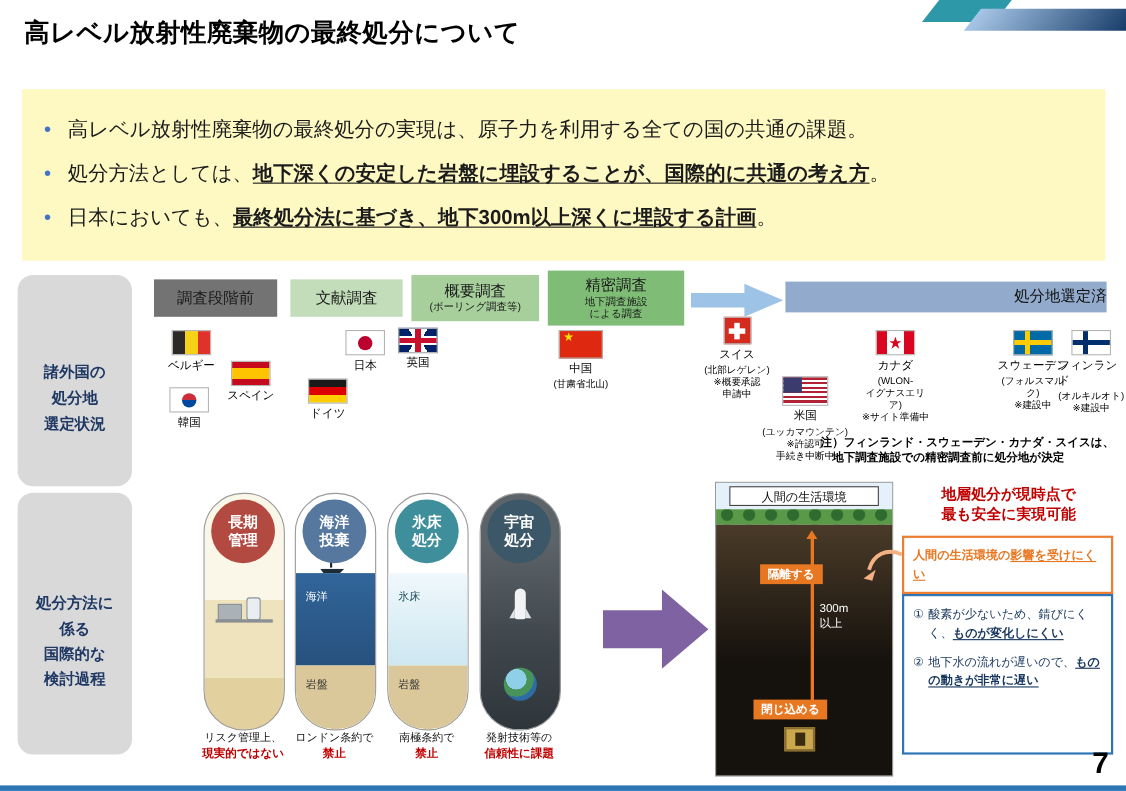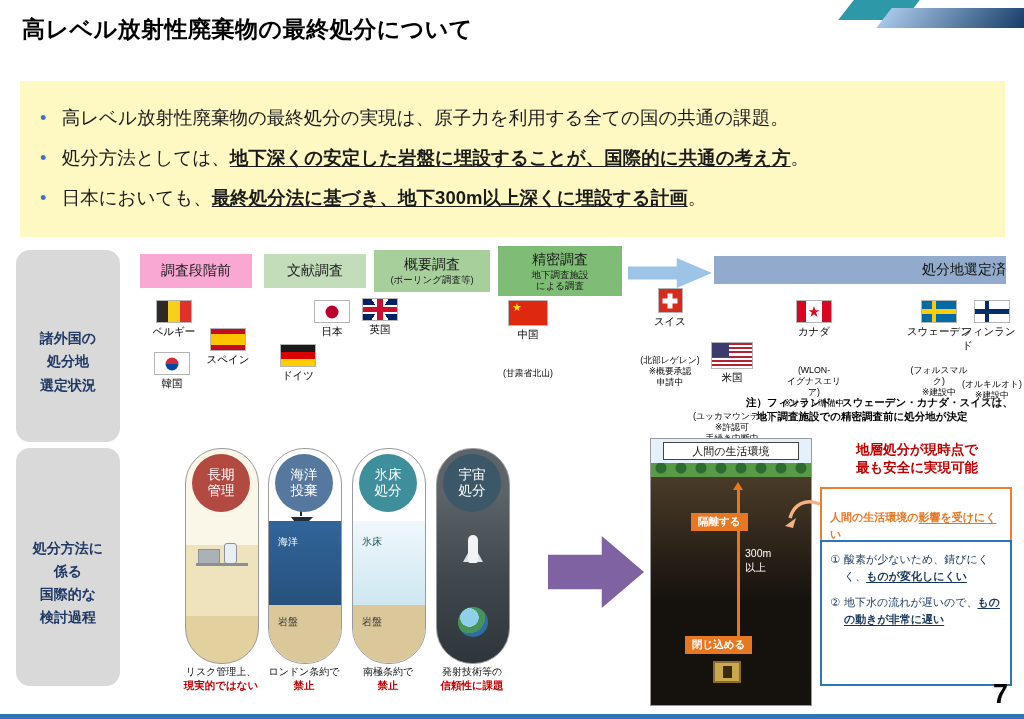--- a/index.html
+++ b/index.html
@@ -30,21 +30,21 @@
   .st-title{font-size:14px;}
   .st-sub{font-size:9.5px;line-height:1.2;text-align:center;}
   .stage-arrow{position:absolute;left:628px;top:258px;width:84px;height:30px;background:#9dc3e6;
                clip-path:polygon(0 28%,58% 28%,58% 0,100% 50%,58% 100%,58% 72%,0 72%);}
   .stage-final{position:absolute;left:714px;top:256px;width:292px;height:28px;background:#92abcc;
                display:flex;align-items:center;justify-content:flex-end;font-size:14px;color:#111;}
 
   
   .country{position:absolute;width:64px;display:flex;flex-direction:column;align-items:center;gap:2px;}
   .cname{font-size:10.5px;color:#000;}
-  .cnote{font-size:8.8px;line-height:1.25;text-align:center;color:#000;margin-top:24px;}
+  .cnote{font-size:8.8px;line-height:1.25;text-align:center;color:#000;}
   .sel-note{position:absolute;left:746px;top:396px;width:268px;font-size:10.5px;font-weight:700;
             line-height:1.3;color:#000;}
 
   
   .flag{position:relative;width:36px;height:23px;border:1px solid #b5b5b5;box-sizing:border-box;background:#fff;flex:none;overflow:hidden;}
   .flag-be{background:linear-gradient(to right,#2d2926 0 33.3%,#f7d117 33.3% 66.6%,#e0312a 66.6% 100%);}
   .flag-es{background:linear-gradient(to bottom,#c60b1e 0 25%,#ffc400 25% 75%,#c60b1e 75% 100%);}
   .flag-kr::before{content:"";position:absolute;left:50%;top:50%;width:13px;height:13px;transform:translate(-50%,-50%);
                    border-radius:50%;background:linear-gradient(to bottom,#cd2e3a 50%,#0047a0 50%);}
   .flag-jp::before{content:"";position:absolute;left:50%;top:50%;width:13px;height:13px;transform:translate(-50%,-50%);
@@ -75,21 +75,21 @@
            linear-gradient(to bottom,transparent 0 39%,#002f6c 39% 61%,transparent 61%),#fff;}
 
   
   .capsule{position:absolute;top:448px;width:72px;height:214px;border-radius:36px;border:1px solid #9a9a9a;overflow:hidden;background:#fff;}
   .cap1{left:185px;background:linear-gradient(to bottom,#fbf7e8 0 45%,#efe3bd 45% 78%,#e2d19e 78%);}
   .cap2{left:268px;}
   .cap3{left:352px;}
   .cap4{left:436px;background:linear-gradient(to bottom,#5c646a 0 20%,#40484d 60%,#2e363b);}
   .cap-circle{position:absolute;top:5px;left:6px;width:58px;height:58px;border-radius:50%;z-index:3;
               display:flex;align-items:center;justify-content:center;text-align:right;
-              color:#fff;font-weight:400;font-size:13.5px;line-height:1.18;}
+              color:#fff;font-weight:700;font-size:13.5px;line-height:1.18;}
   .cc1{background:#b24a41;} .cc2{background:#56779e;} .cc3{background:#3f8e9b;} .cc4{background:#3c5868;}
   .sea{position:absolute;left:0;right:0;top:72px;height:84px;background:linear-gradient(#31659a,#27517d);}
   .ice{position:absolute;left:0;right:0;top:72px;height:84px;background:linear-gradient(#f0f8fc,#cde7f1);}
   .rock{position:absolute;left:0;right:0;bottom:0;height:58px;background:#dbc89a;}
   .zlabel{position:absolute;left:9px;font-size:10px;z-index:2;}
   .zsea{top:86px;color:#fff;} .zice{top:86px;color:#20505c;} .zrock{top:166px;color:#333;}
   .boat{position:absolute;top:66px;left:22px;width:22px;height:6px;background:#1c2b36;z-index:2;
         clip-path:polygon(0 35%,100% 35%,82% 100%,14% 100%);}
   .mast{position:absolute;top:58px;left:31px;width:2px;height:9px;background:#1c2b36;z-index:2;}
   .bld{position:absolute;background:#aab2b8;border:1px solid #8a9298;}
@@ -124,21 +124,21 @@
   .geo-contain{left:34px;top:197px;}
   .geo-depth{position:absolute;left:94px;top:108px;color:#fff;font-size:10.5px;line-height:1.3;z-index:2;}
   .geo-cask{position:absolute;left:62px;top:222px;width:28px;height:22px;background:#caa84e;border:2px solid #8a6d2e;z-index:3;
             display:flex;align-items:center;justify-content:center;box-sizing:border-box;}
   .geo-cask-inner{width:9px;height:12px;background:#3a2a10;}
 
   
   .headline{position:absolute;left:818px;top:441px;width:198px;text-align:center;color:#c00000;font-weight:800;
             font-size:13.5px;line-height:1.35;}
   .env-box{position:absolute;left:820px;top:487px;width:192px;box-sizing:border-box;border:2px solid #ed7d31;background:#fff;
-           padding:20px 8px;font-size:11px;color:#e87722;font-weight:700;line-height:1.5;}
+           padding:8px 8px;font-size:11px;color:#e87722;font-weight:700;line-height:1.5;}
   .env-em{text-decoration:underline;text-underline-offset:2px;}
   .curve-arrow{position:absolute;left:784px;top:496px;}
   .blue-box{position:absolute;left:820px;top:540px;width:192px;height:146px;box-sizing:border-box;border:2px solid #2e75b6;
             background:#fff;padding:9px 8px;font-size:11px;color:#17365d;line-height:1.5;}
   .benefit{display:flex;gap:4px;margin-bottom:10px;}
   .bnum{flex:none;}
   .b-em2{font-weight:700;text-decoration:underline;text-underline-offset:2px;}
 
   .pagenum{position:absolute;right:16px;bottom:9px;font-size:27px;font-weight:800;color:#000;}
   .bottom-bar{position:absolute;left:0;right:0;bottom:0;height:5px;background:#2e75b6;}
@@ -169,21 +169,21 @@
 処分地
 選定状況</span>
   </div>
   <div class="side-box" style="top:448px;height:238px">
     <span class="side-text preline">処分方法に
 係る
 国際的な
 検討過程</span>
   </div>
 
-  <div class="stage" style="left:140px;top:254px;width:112px;height:34px;background:#f9a8d4">
+  <div class="stage" style="left:140px;top:254px;width:112px;height:34px;background:#737373">
     <span class="st-title">調査段階前</span>
   </div>
   <div class="stage" style="left:374px;top:250px;width:116px;height:42px;background:#a7cf9c">
     <span class="st-title">概要調査</span>
     <span class="st-sub preline">(ボーリング調査等)</span>
   </div>
   <div class="stage" style="left:264px;top:254px;width:102px;height:34px;background:#c3ddba">
     <span class="st-title">文献調査</span>
   </div>
   <div class="stage" style="left:498px;top:246px;width:124px;height:50px;background:#7fbd76">

